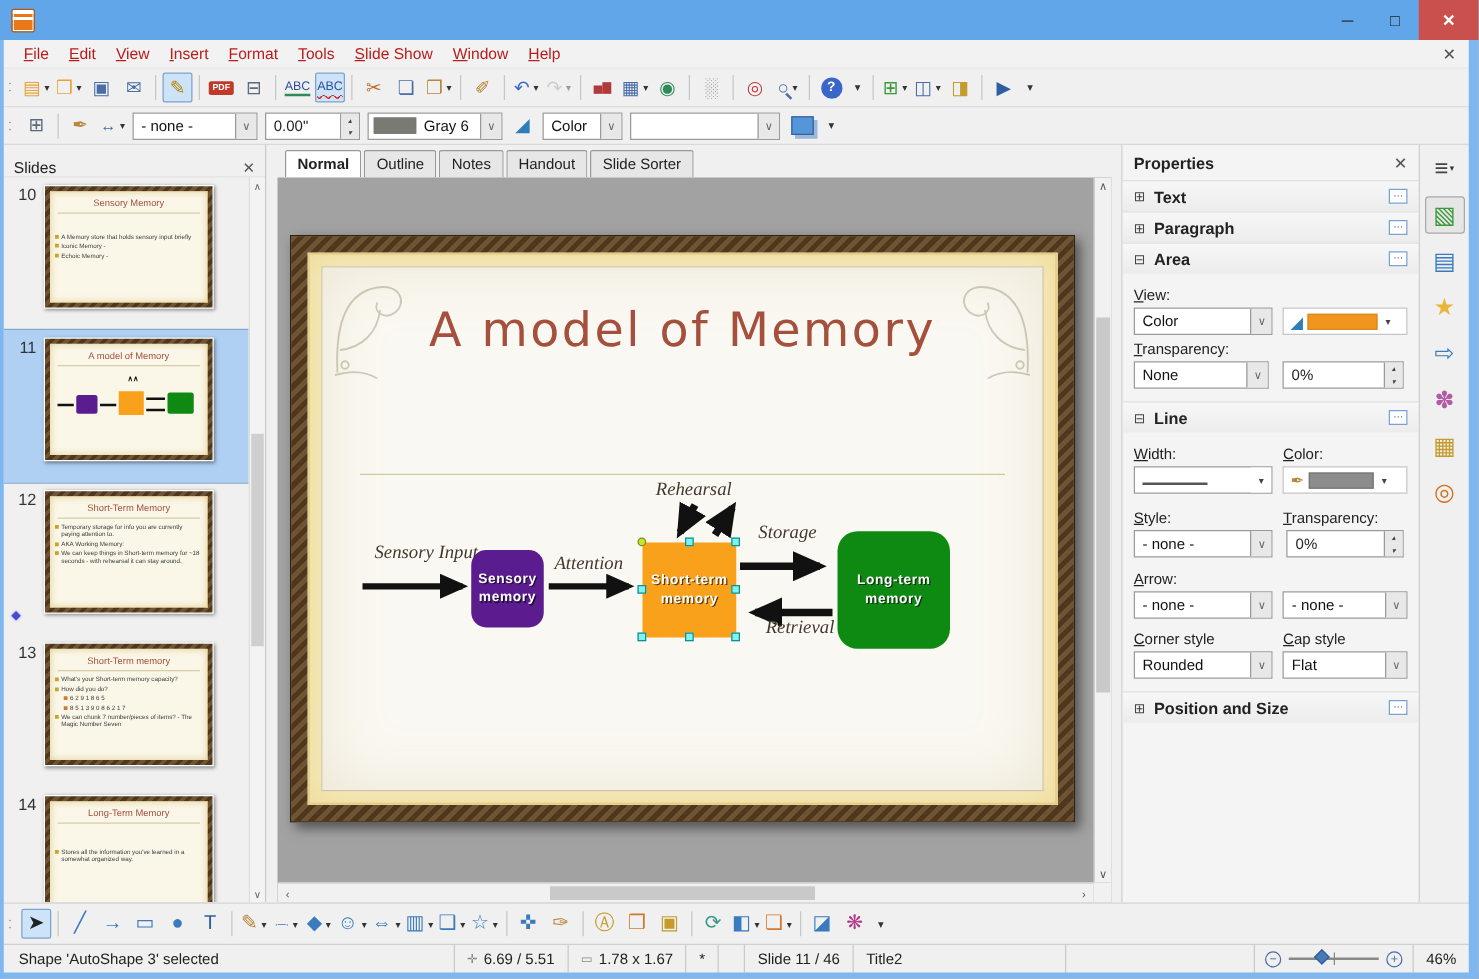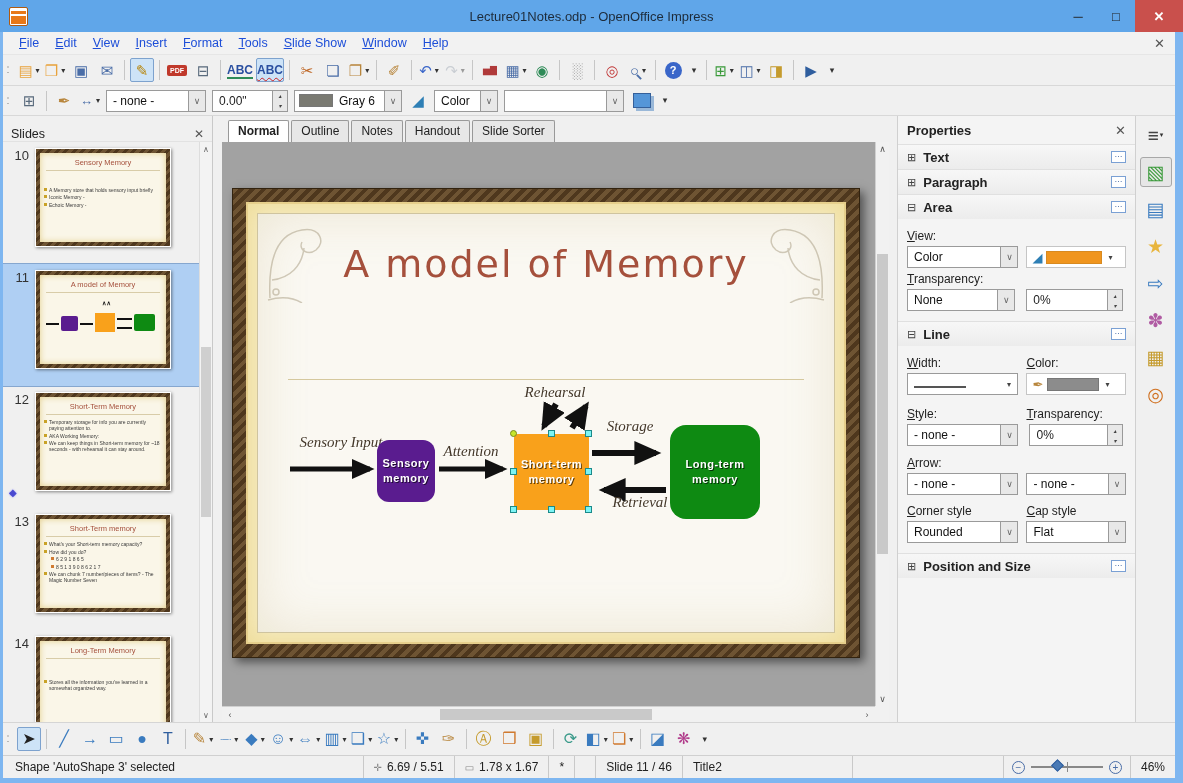--- a/index.html
+++ b/index.html
@@ -12,35 +12,35 @@
   .edge.b{left:0;right:0;bottom:0;height:5px}
   
   .titlebar{position:absolute;left:0;top:0;right:0;height:32px;background:#60A6E9;display:flex;align-items:center}
   .appicon{width:19px;height:19px;margin-left:9px;border-radius:2px;background:linear-gradient(180deg,#fff 0 3px,#E87818 3px 6px,#fff 6px 8px,#E87818 8px 16px,#fff 16px);border:1px solid #B05A10;box-shadow:inset 0 0 0 1px #fff}
   .titletext{position:absolute;left:0;right:0;text-align:center;font-size:13px;color:#1d2b3a}
   .wctrl{display:flex;margin-left:auto;height:100%;z-index:2}
   .wbtn{width:38px;height:100%;display:flex;align-items:center;justify-content:center;font-size:13px;color:#222}
   .wbtn.close{background:#C9504C;color:#fff;width:48px;font-weight:bold}
   
   .menubar{position:absolute;left:3px;right:8px;top:32px;height:23px;background:#F2F2F2;display:flex;align-items:center;padding-left:8px;border-bottom:1px solid #E6E6E6}
-  .menu-item{padding:2px 8px;font-size:12.5px;color:#1d4ed8}
+  .menu-item{padding:2px 8px;font-size:12.5px;color:#b91c1c}
   .menu-item i{font-style:normal;display:inline-block}
   .ulf::first-letter{text-decoration:underline}
   .menuclose{margin-left:auto;margin-right:10px;color:#555;font-size:13px}
   
   .tbar{position:absolute;left:3px;right:8px;display:flex;align-items:center;background:#F0F0F0;border-bottom:1px solid #D8D8D8;padding-left:3px}
   .tb1{top:55px;height:31px}
   .tb2{top:86px;height:30px}
   .grip{color:#999;font-size:9px;letter-spacing:-2px;margin:0 3px 0 1px;line-height:8px;width:6px;white-space:pre-wrap}
   .tbtn{height:24px;min-width:24px;display:inline-flex;align-items:center;justify-content:center;border:1px solid transparent;border-radius:2px;margin:0 1px;position:relative}
   .tbtn.on{background:#CDE3F7;border-color:#7DA2CE}
   .tbtn.disabled{opacity:.45}
   .glyph{font-style:normal;font-size:15px;line-height:1;color:#4A6DA7}
   .tbtn.pdf .glyph{background:#C0392B;color:#fff;font-size:7px;font-weight:bold;padding:2px 3px;border-radius:2px}
-  .tbtn.abc .glyph{font-size:12px;font-weight:bold;letter-spacing:0}
+  .tbtn.abc .glyph{font-size:10px;font-weight:normal;letter-spacing:0}
   .tbtn.wavy .glyph{text-decoration:underline wavy #CC2222 1px;text-underline-offset:3px}
   .tbtn.abc:not(.wavy) .glyph{text-decoration:underline solid #2E8B57 2px;text-underline-offset:3px}
   .tbtn.tinyg .glyph{font-size:9px;letter-spacing:0}
   .tbtn.help .glyph{background:#3A66C9;color:#fff;width:17px;height:17px;border-radius:50%;display:flex;align-items:center;justify-content:center;font-size:11px;font-weight:bold}
   .tbtn.ovf{min-width:14px}.tbtn.ovf .glyph{font-size:9px;color:#333}
   .tbtn.mag .glyph{position:relative}
   .tbtn.mag .glyph::after{content:'';position:absolute;width:6px;height:2px;background:#4A6DA7;transform:rotate(45deg);right:-3px;bottom:0}
   .caret{font-style:normal;font-size:8px;color:#333;margin-left:3px}
   .caret:empty{display:none}
   .tsep{width:1px;height:20px;background:#C6C6C6;margin:0 4px;flex:0 0 1px}
@@ -153,21 +153,20 @@
   .zthumb{position:absolute;left:30%;top:-5px;width:9px;height:9px;background:#4A7AB5;border:1px solid #2F5E9E;transform:rotate(45deg)}
   .zval{display:flex;align-items:center;padding:0 10px;border-left:1px solid #C9C9C9}
 </style>
 </head>
 <body>
 
 <div class="window">
 
   <div class="titlebar">
     <div class="appicon"></div>
-    <div class="titletext">Lecture01Notes.odp - OpenOffice Impress</div>
     <div class="wctrl">
       <span class="wbtn">─</span>
       <span class="wbtn">□</span>
       <span class="wbtn close">✕</span>
     </div>
   </div>
 
   <div class="menubar">
     <span class="menu-item"><i class="ulf">File</i></span>
       <span class="menu-item"><i class="ulf">Edit</i></span>

